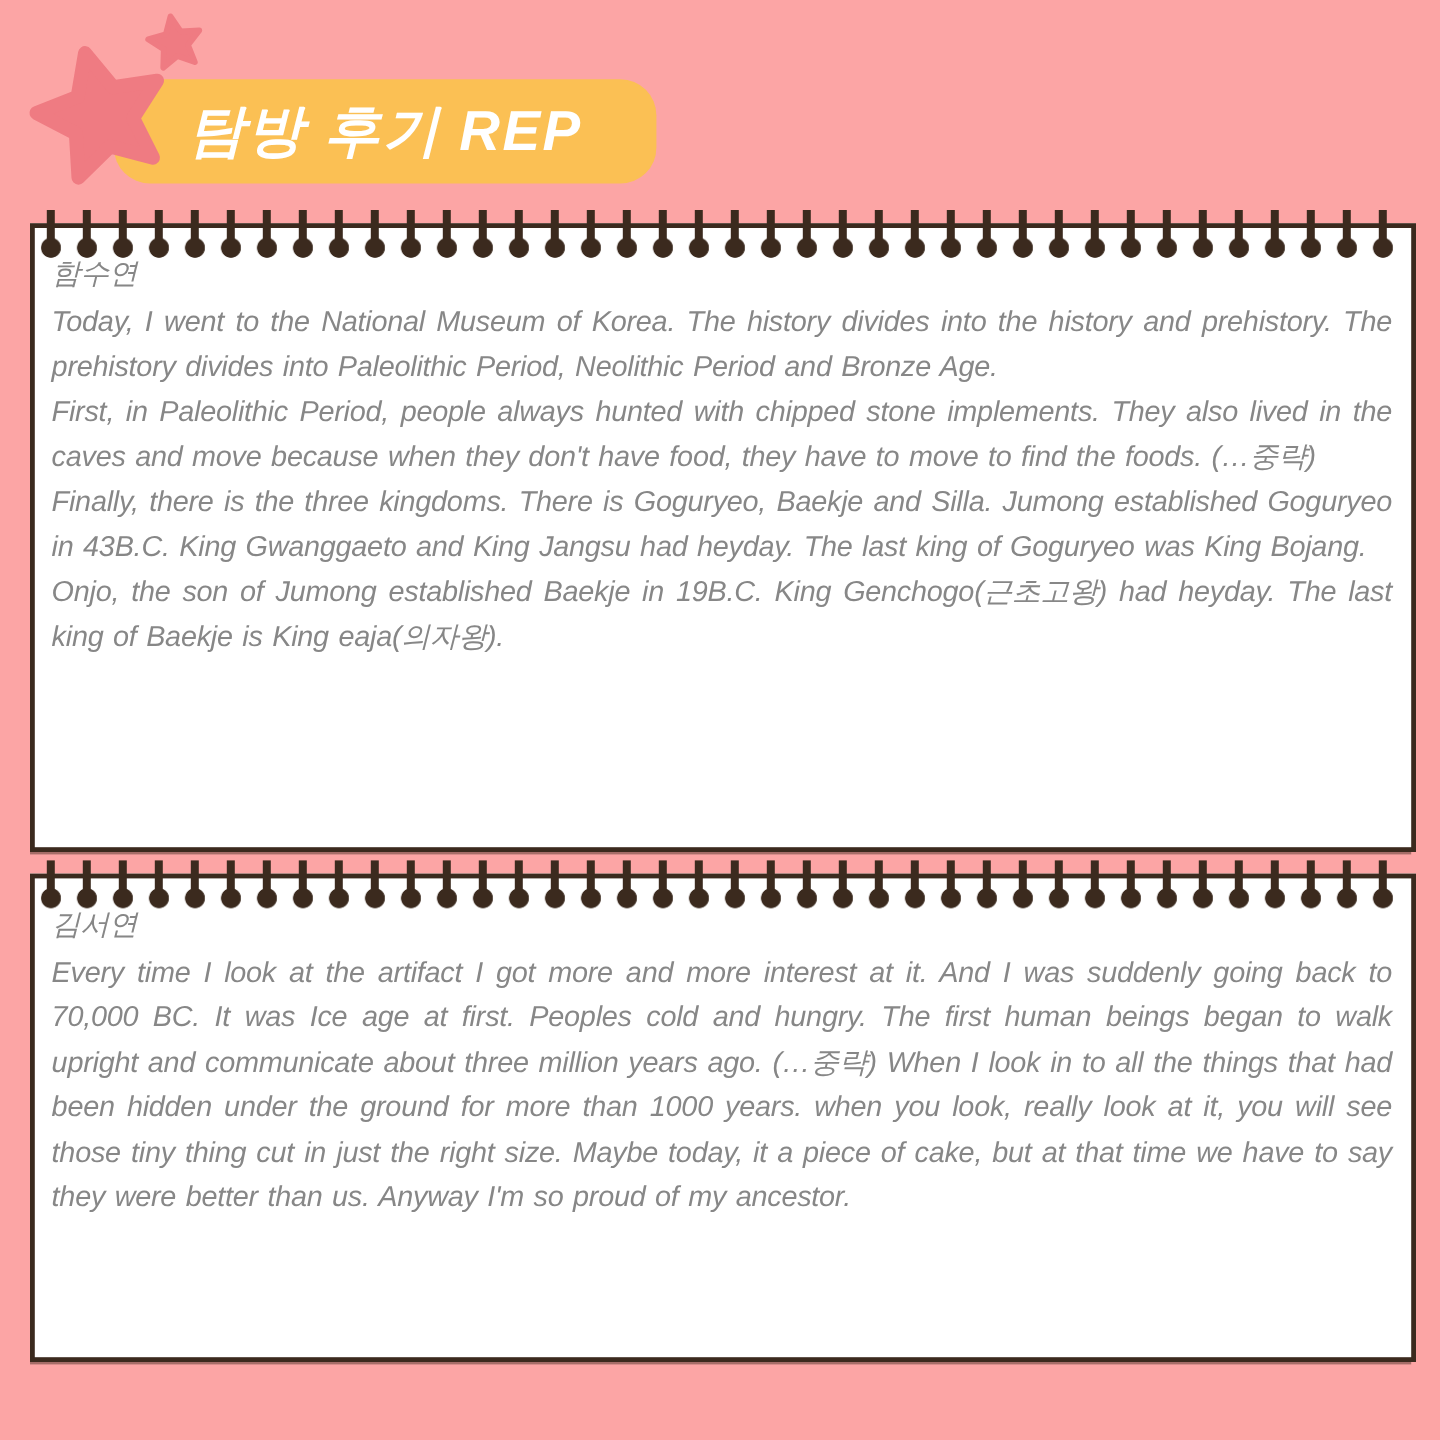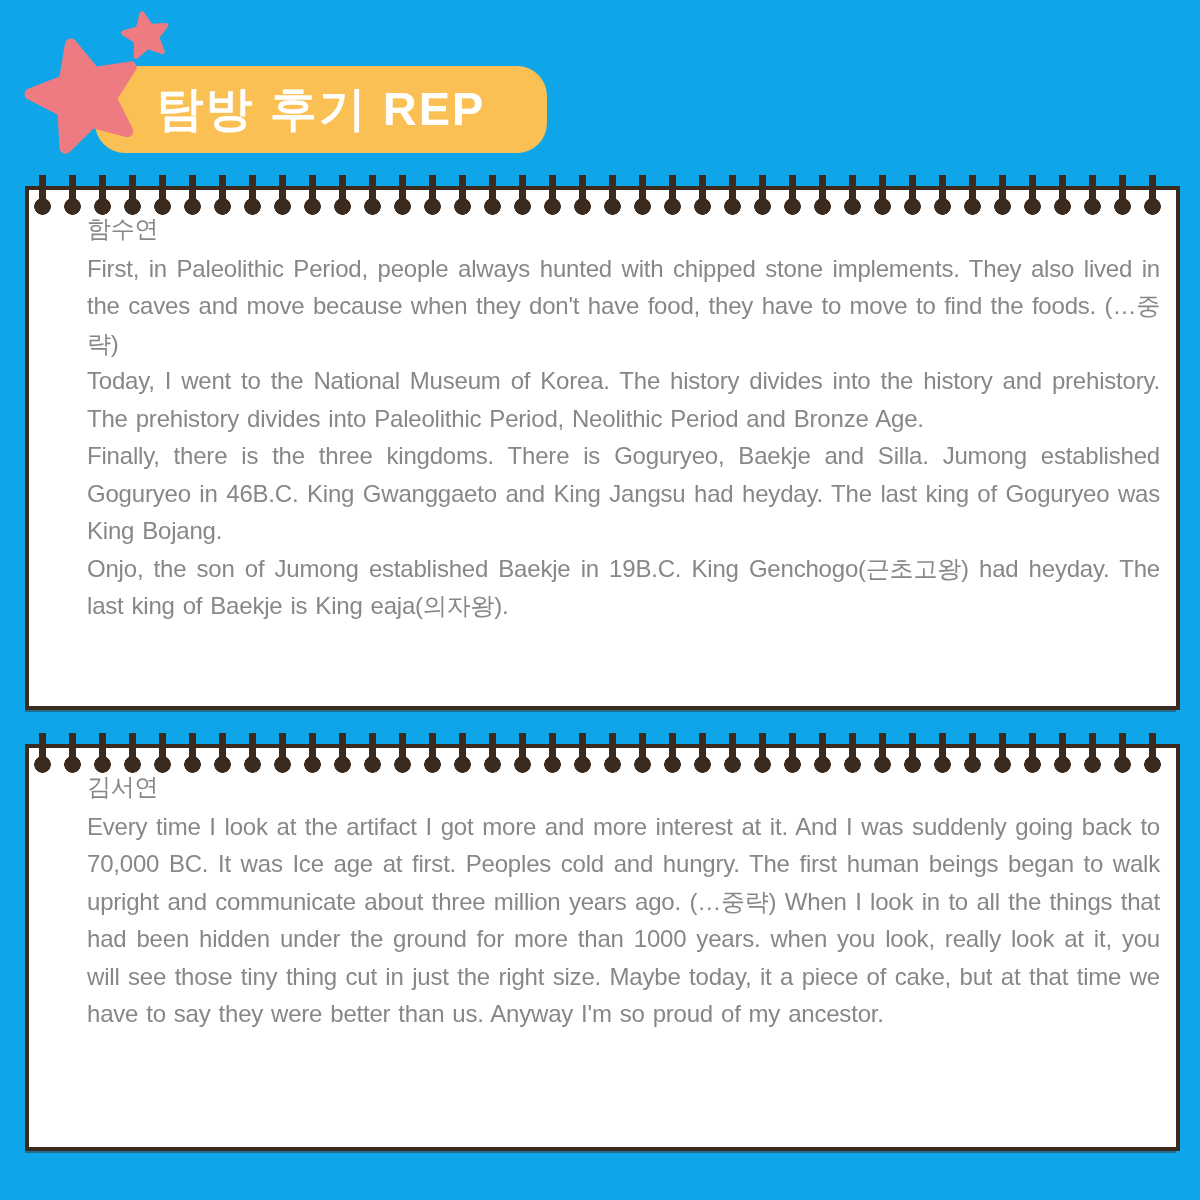--- a/index.html
+++ b/index.html
@@ -1,18 +1,19 @@
 <!DOCTYPE html>
 <html><head>
 <meta charset="utf-8">
 <style>
   html,body{margin:0;padding:0;background:#ffffff;}
   .stage{
-    position:relative;width:1200px;height:1200px;background:#0ea5e9;overflow:hidden;
+    position:relative;width:1200px;height:1200px;background:#fca5a5;overflow:hidden;
     font-family:"Liberation Sans","DejaVu Sans",sans-serif;
+    font-style:italic;
   }
   
   .badge{
     position:absolute;left:95px;top:66px;width:452px;height:87px;
     background:#FBC054;border-radius:30px;
     display:flex;align-items:center;justify-content:center;
   }
   .badge-title{
     color:#ffffff;font-size:47px;font-weight:700;letter-spacing:2px;white-space:nowrap;
   }
@@ -21,34 +22,34 @@
   .star-large{left:20px;top:32px;width:130px;height:130px;transform:rotate(-15deg);}
   .star-small{left:119px;top:9px;width:54px;height:54px;transform:rotate(-10deg);}
   .star polygon{fill:#EF7B82;stroke:#EF7B82;stroke-width:9;stroke-linejoin:round;}
   
   .note{
     position:absolute;left:25px;width:1155px;background:#ffffff;
     border:4px solid #3B2A1E;box-sizing:border-box;
     box-shadow:-2px 4px 0 -2px rgba(59,42,30,.45);
   }
   .note1{top:186px;height:524px;}
-  .note2{top:744px;height:407px;}
+  .note2{top:728px;height:407px;}
   .pins{
     position:absolute;left:5px;right:5px;top:-15px;height:40px;pointer-events:none;
     background-image:
       linear-gradient(90deg,transparent 0 5px,#3B2A1E 5px 12px,transparent 12px),
       radial-gradient(circle at 8.5px 8.5px,#3B2A1E 8px,rgba(59,42,30,0) 8.6px);
     background-size:30px 31px,30px 17px;
     background-position:0 0,0 100%;
     background-repeat:repeat-x;
   }
   .content{
     position:relative;padding:20px 16px 0 14px;
     color:#878787;font-size:24px;line-height:37.5px;
-    word-spacing:1.5px;letter-spacing:-0.2px;margin-left:44px;
+    word-spacing:1.5px;letter-spacing:-0.2px;
   }
   .author{margin:0 0 2px 0;}
   .content p{margin:0;text-align:justify;}
 </style>
 </head>
 <body>
 
 <div class="stage">
 
   <div class="badge">
@@ -59,23 +60,23 @@
     <polygon points="0,-42 11.8,-16.2 40,-13 19,6.2 24.7,34 0,20 -24.7,34 -19,6.2 -40,-13 -11.8,-16.2"></polygon>
   </svg>
   <svg class="star star-small" viewBox="-50 -50 100 100" aria-hidden="true">
     <polygon points="0,-42 11.8,-16.2 40,-13 19,6.2 24.7,34 0,20 -24.7,34 -19,6.2 -40,-13 -11.8,-16.2"></polygon>
   </svg>
 
   <section class="note note1">
     <div class="pins"></div>
     <div class="content">
       <div class="author">함수연</div>
+      <p>Today, I went to the National Museum of Korea. The history divides into the history and prehistory. The prehistory divides into Paleolithic Period, Neolithic Period and Bronze Age.</p>
       <p>First, in Paleolithic Period, people always hunted with chipped stone implements. They also lived in the caves and move because when they don't have food, they have to move to find the foods. (…중략)</p>
-      <p>Today, I went to the National Museum of Korea. The history divides into the history and prehistory. The prehistory divides into Paleolithic Period, Neolithic Period and Bronze Age.</p>
-      <p>Finally, there is the three kingdoms. There is Goguryeo, Baekje and Silla. Jumong established Goguryeo in 46B.C. King Gwanggaeto and King Jangsu had heyday. The last king of Goguryeo was King Bojang.</p>
+      <p>Finally, there is the three kingdoms. There is Goguryeo, Baekje and Silla. Jumong established Goguryeo in 43B.C. King Gwanggaeto and King Jangsu had heyday. The last king of Goguryeo was King Bojang.</p>
       <p>Onjo, the son of Jumong established Baekje in 19B.C. King Genchogo(근초고왕) had heyday. The last king of Baekje is King eaja(의자왕).</p>
     </div>
   </section>
 
   <section class="note note2">
     <div class="pins"></div>
     <div class="content">
       <div class="author">김서연</div>
       <p>Every time I look at the artifact I got more and more interest at it. And I was suddenly going back to 70,000 BC. It was Ice age at first. Peoples cold and hungry. The first human beings began to walk upright and communicate about three million years ago. (…중략) When I look in to all the things that had been hidden under the ground for more than 1000 years. when you look, really look at it, you will see those tiny thing cut in just the right size. Maybe today, it a piece of cake, but at that time we have to say they were better than us. Anyway I'm so proud of my ancestor.</p>
     </div>

